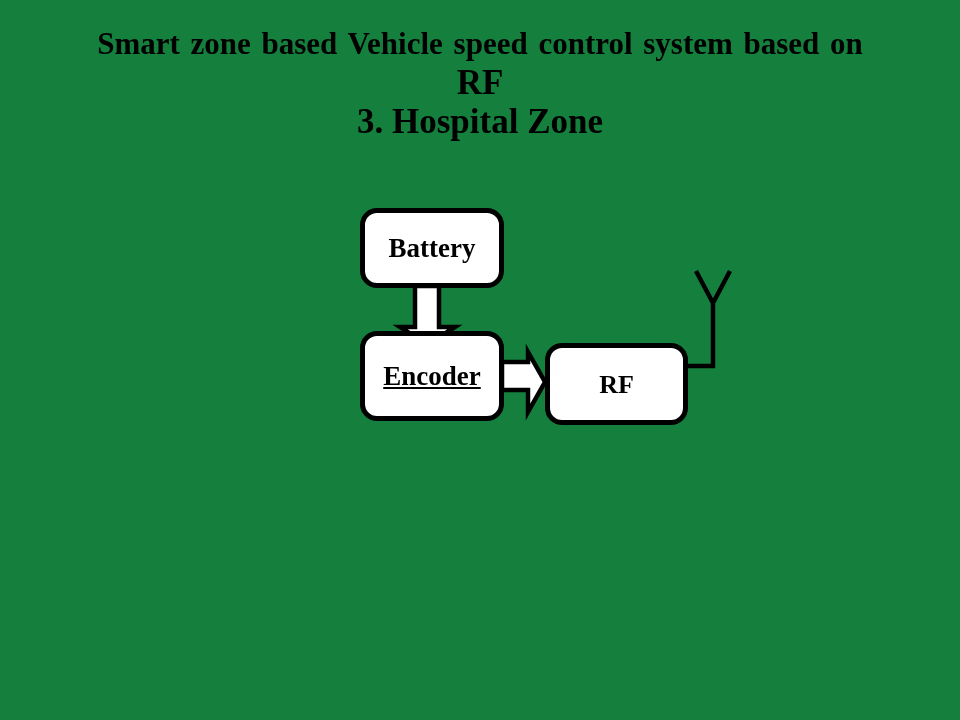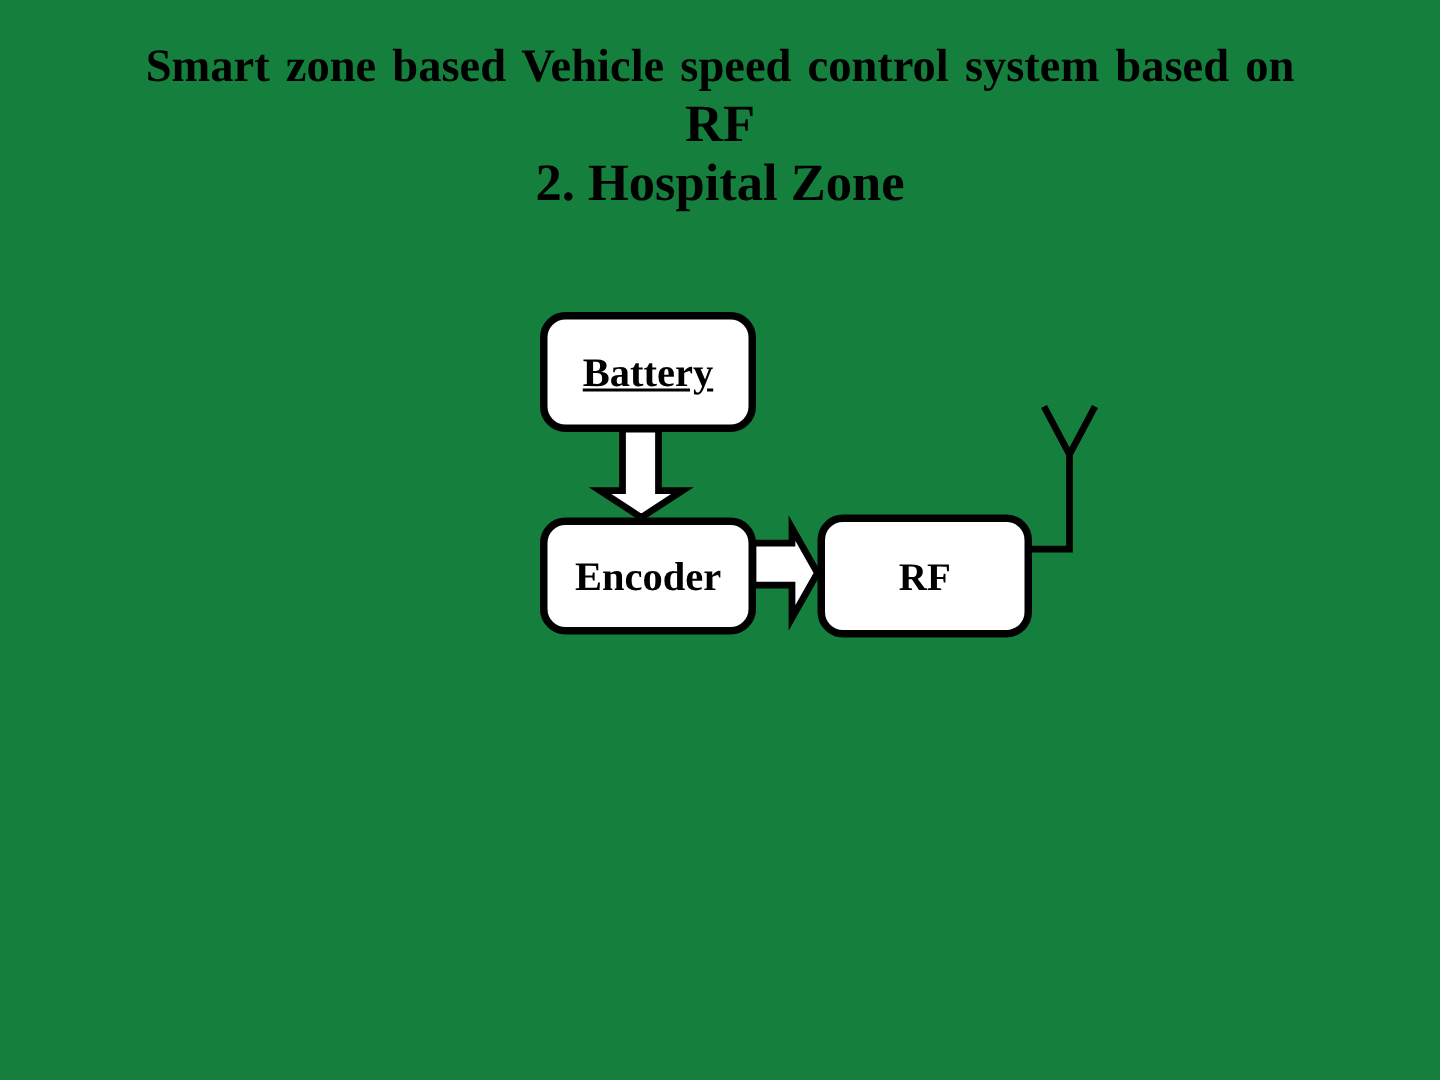--- a/index.html
+++ b/index.html
@@ -47,40 +47,40 @@
     display: flex;
     flex-direction: column;
     align-items: center;
     justify-content: center;
     font-weight: bold;
     color: #000000;
     font-size: 27px;
     white-space: nowrap;
     text-align: center;
   }
-  .node-battery { left: 360px; top: 208px; width: 144px; height: 80px; text-decoration: underline; }
-  .node-encoder { left: 360px; top: 345px; width: 144px; height: 78px; }
+  .node-battery { left: 360px; top: 208px; width: 144px; height: 80px; }
+  .node-encoder { left: 360px; top: 331px; width: 144px; height: 90px; text-decoration: underline; }
   .node-rf      { left: 545px; top: 343px; width: 143px; height: 82px;
                   font-size: 26px; line-height: 31px; }
   svg.connectors {
     position: absolute;
     left: 0; top: 0;
     width: 960px; height: 720px;
     pointer-events: none;
   }
 </style>
 </head>
 <body>
 
 <div class="slide">
 
   <div class="title">
     <div class="t-line-1">Smart zone based Vehicle speed control system based on</div>
     <div class="t-line-2">RF</div>
-    <div class="t-line-3">2. Hospital Zone</div>
+    <div class="t-line-3">3. Hospital Zone</div>
   </div>
 
   <div class="diagram-layer">
 
     <svg class="connectors" viewBox="0 0 960 720">
 
       <path d="M 415,286 L 415,327 L 400,327 L 427.5,345 L 455,327 L 439,327 L 439,286 Z" fill="#ffffff" stroke="#000000" stroke-width="4.5"></path>
 
       <path d="M 502,362 L 528,362 L 528,352 L 545,382 L 528,412 L 528,390 L 502,390 Z" fill="#ffffff" stroke="#000000" stroke-width="4.5"></path>
 

